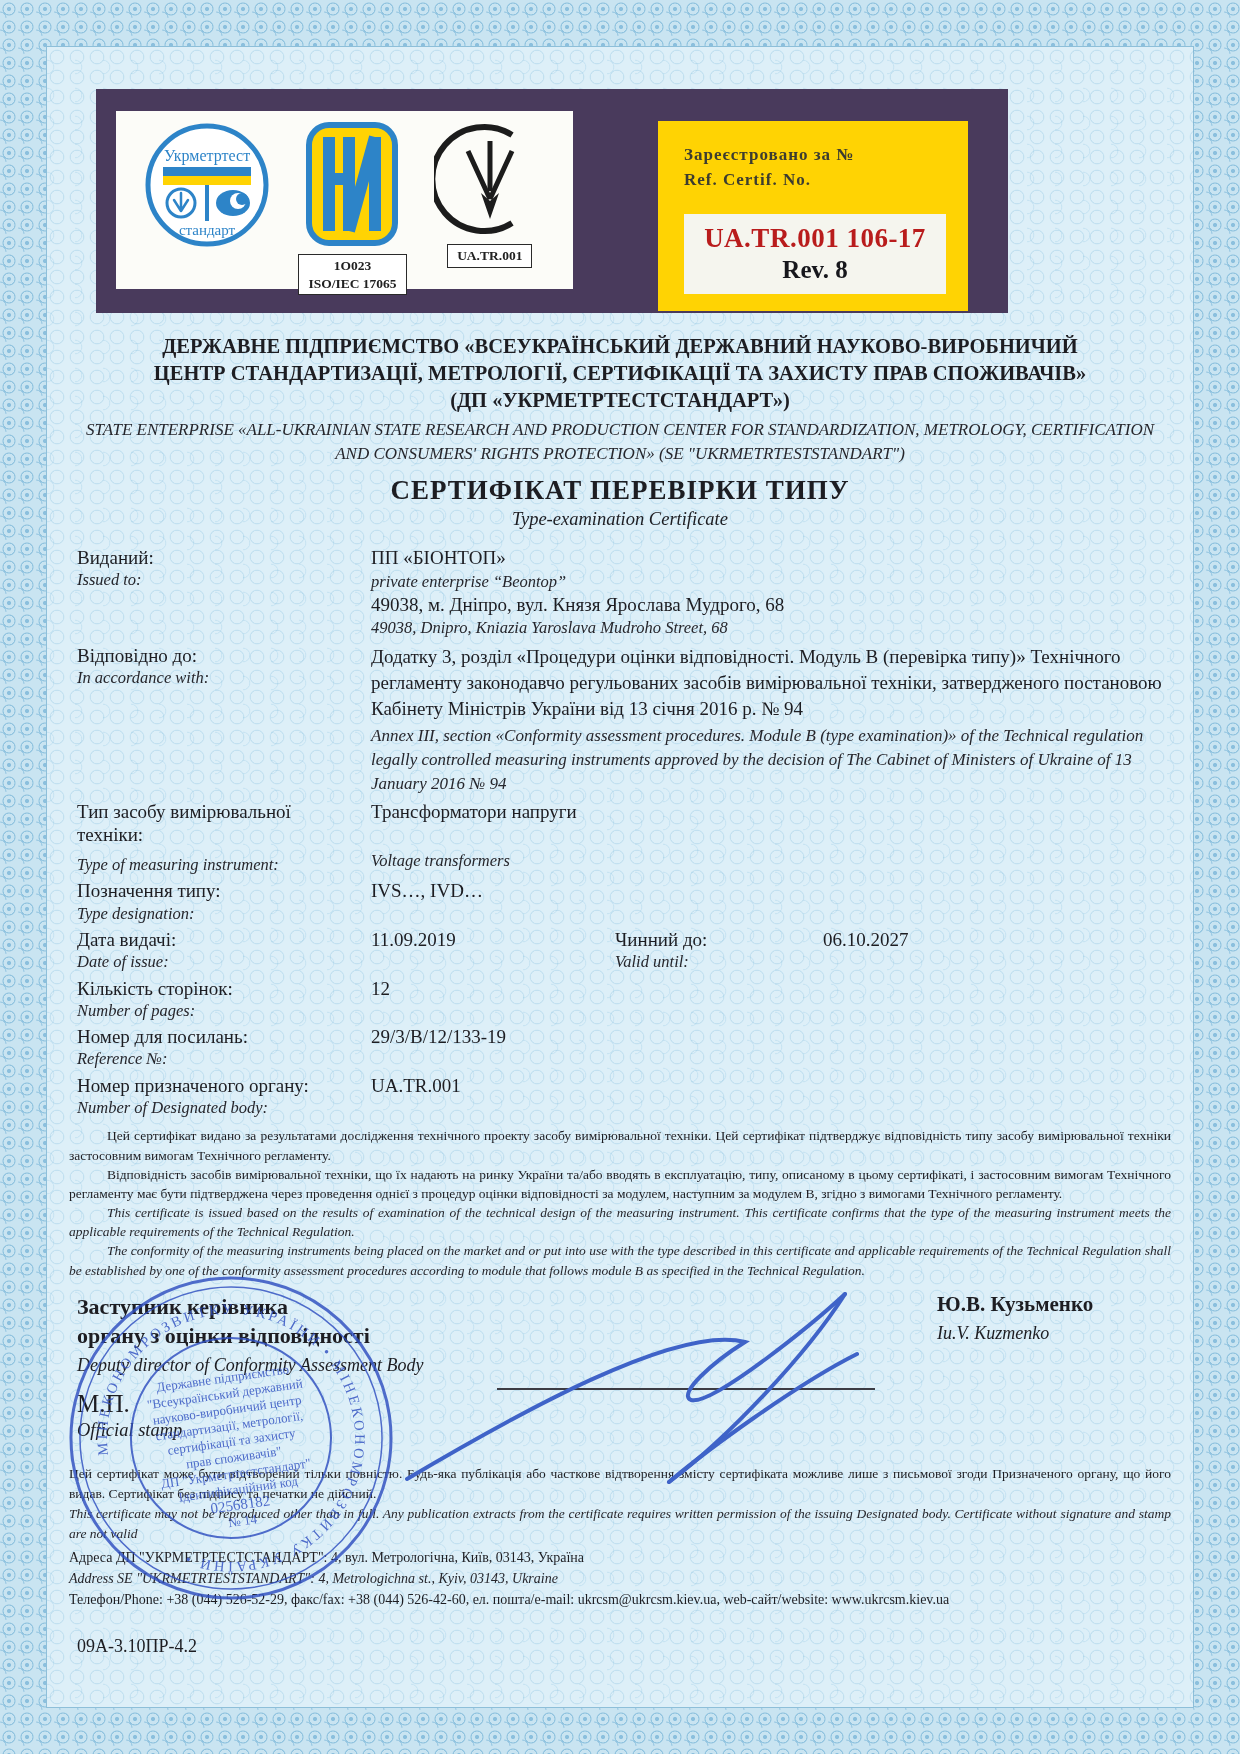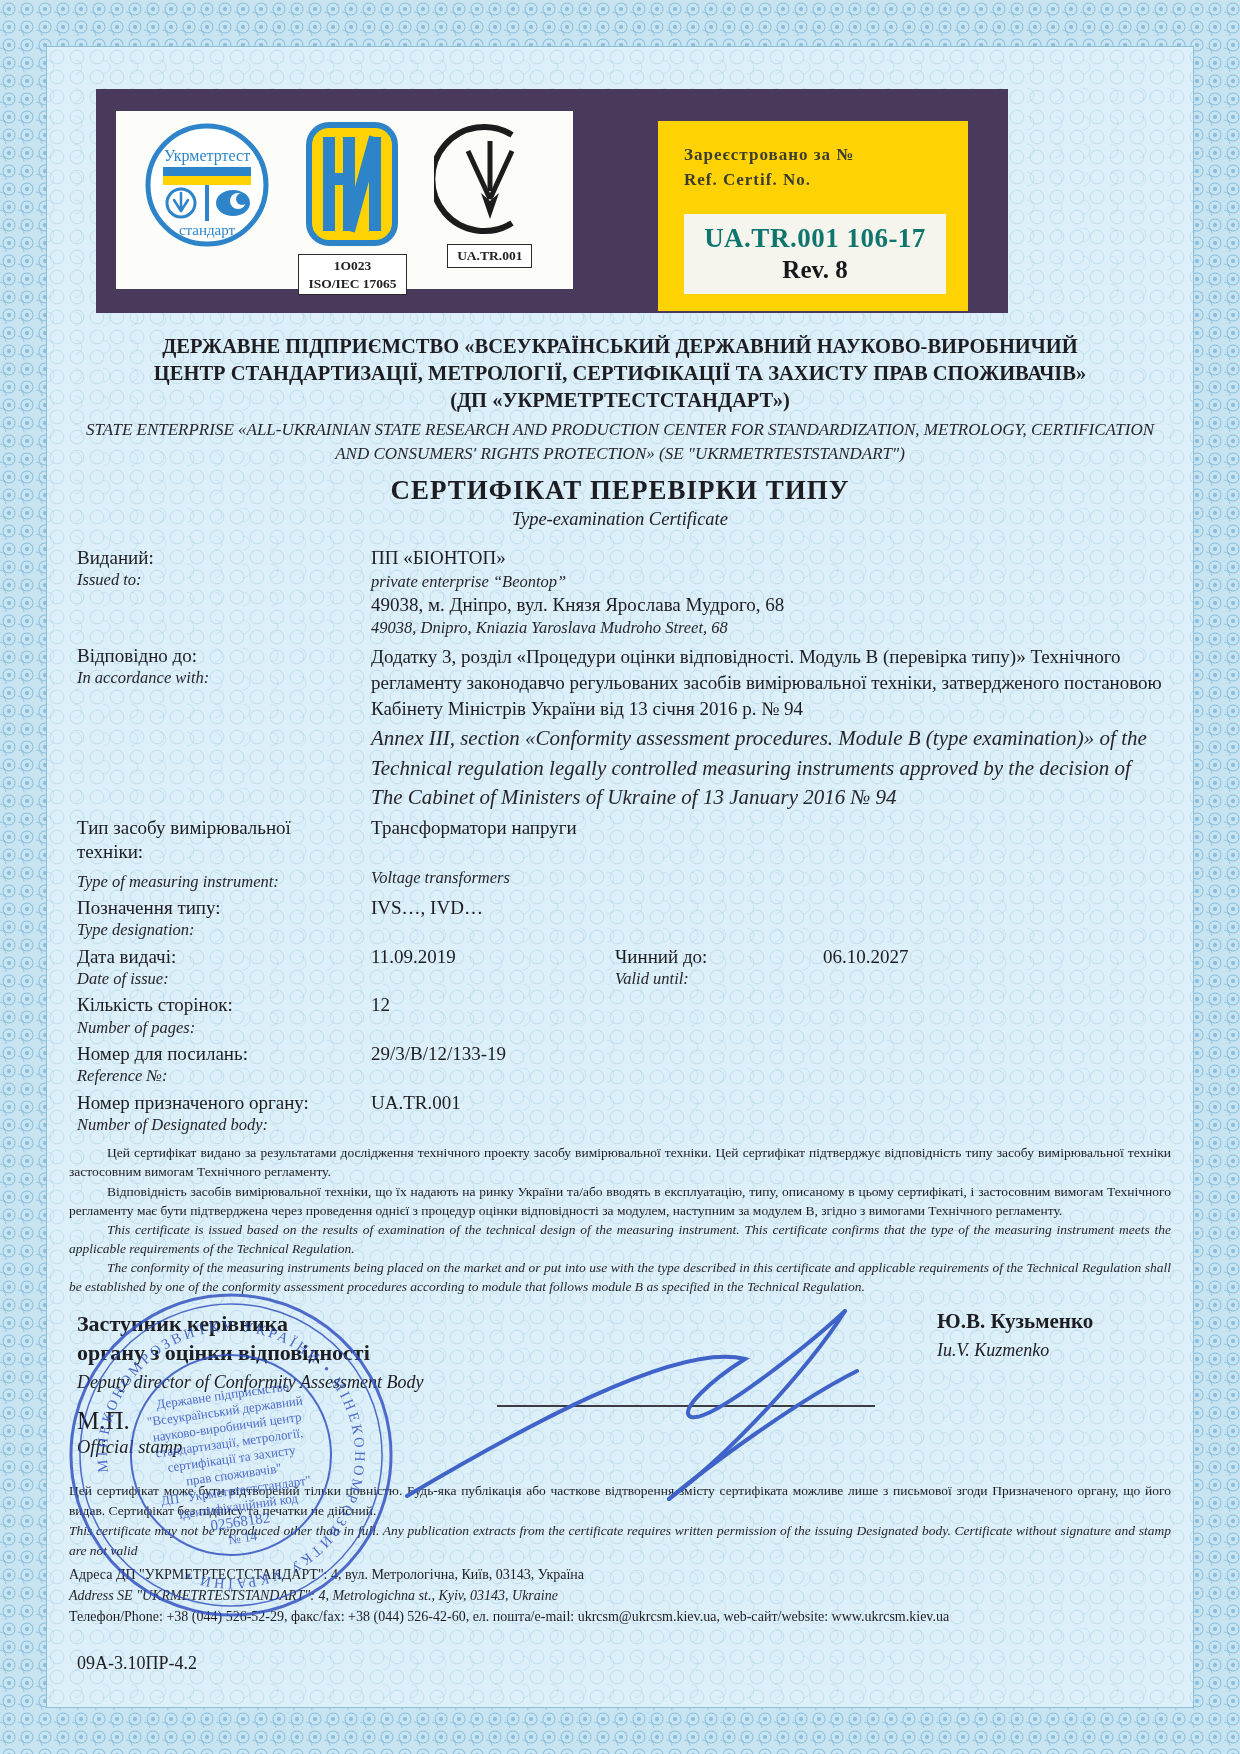--- a/index.html
+++ b/index.html
@@ -22,38 +22,38 @@
   .banner{position:relative; margin:42px 0 0 49px; width:912px; height:224px; background:#493a5c;}
   .logos-box{position:absolute; left:20px; top:22px; width:457px; height:178px; background:#fcfcf8;
     display:flex; justify-content:space-evenly; align-items:flex-start; padding-top:10px; box-sizing:border-box;}
   .logo-col{display:flex; flex-direction:column; align-items:center;}
   .code-box{border:1.5px solid #2a2a2a; background:#fff; padding:2px 9px; text-align:center;
     font-weight:bold; font-size:13.5px; line-height:1.3; color:#222; margin-top:7px;}
   .reg-box{position:absolute; left:562px; top:32px; width:310px; height:190px; background:#ffd303;
     box-sizing:border-box; padding:22px 22px 0 26px;}
   .reg-label{font-weight:bold; font-size:17px; letter-spacing:1px; color:#3c3c30; line-height:1.45;}
   .cert-num-box{background:#f5f5ee; margin-top:22px; padding:9px 4px 10px; text-align:center;}
-  .cert-num{font-weight:bold; font-size:27px; letter-spacing:.5px; color:#0f766e;}
+  .cert-num{font-weight:bold; font-size:27px; letter-spacing:.5px; color:#b91c1c;}
   .cert-rev{font-weight:bold; font-size:25px; color:#17171c; margin-top:2px;}
   
   .org-uk{margin:20px auto 0; max-width:960px; text-align:center; font-weight:bold; font-size:20.5px; line-height:1.32;}
   .org-uk-short{text-align:center; font-weight:bold; font-size:20.5px; margin-top:2px;}
   .org-en{margin:6px auto 0; max-width:1080px; text-align:center; font-style:italic; font-size:17px; line-height:1.38; color:#26262c;}
   .doc-title{margin-top:10px; text-align:center; font-weight:bold; font-size:27px; letter-spacing:1px;}
   .doc-subtitle{margin-top:3px; text-align:center; font-style:italic; font-size:18.5px;}
   
   .fields{margin:16px 30px 0 30px;}
   .frow{display:grid; grid-template-columns:294px 1fr; margin-bottom:4px;}
   .frow4{display:grid; grid-template-columns:294px 244px 208px 1fr; margin-bottom:4px;}
   .lab-uk{font-size:19px; line-height:1.22;}
   .lab-en{font-style:italic; font-size:16.5px; line-height:1.3; color:#26262c;}
   .val-uk{font-size:19px; line-height:1.3;}
   .val-en{font-style:italic; font-size:16.5px; line-height:1.34; color:#26262c;}
   .para-uk{font-size:19px; line-height:1.38;}
-  .para-en{font-style:italic; font-size:21px; line-height:1.4; color:#26262c; margin-top:2px;}
+  .para-en{font-style:italic; font-size:17px; line-height:1.4; color:#26262c; margin-top:2px;}
   .gap-s{margin-top:8px;}
   .gap-m{margin-top:26px;}
   
   .fine{margin:8px 22px 0 22px; text-align:justify;}
   .fine p{margin:0; text-indent:38px;}
   .fp-uk{font-size:13.5px; line-height:1.42;}
   .fp-en{font-style:italic; font-size:13.5px; line-height:1.42; color:#26262c;}
   
   .sig-area{position:relative; margin:12px 30px 0 30px; height:168px;}
   .role-uk{font-weight:bold; font-size:22px; line-height:1.35;}

